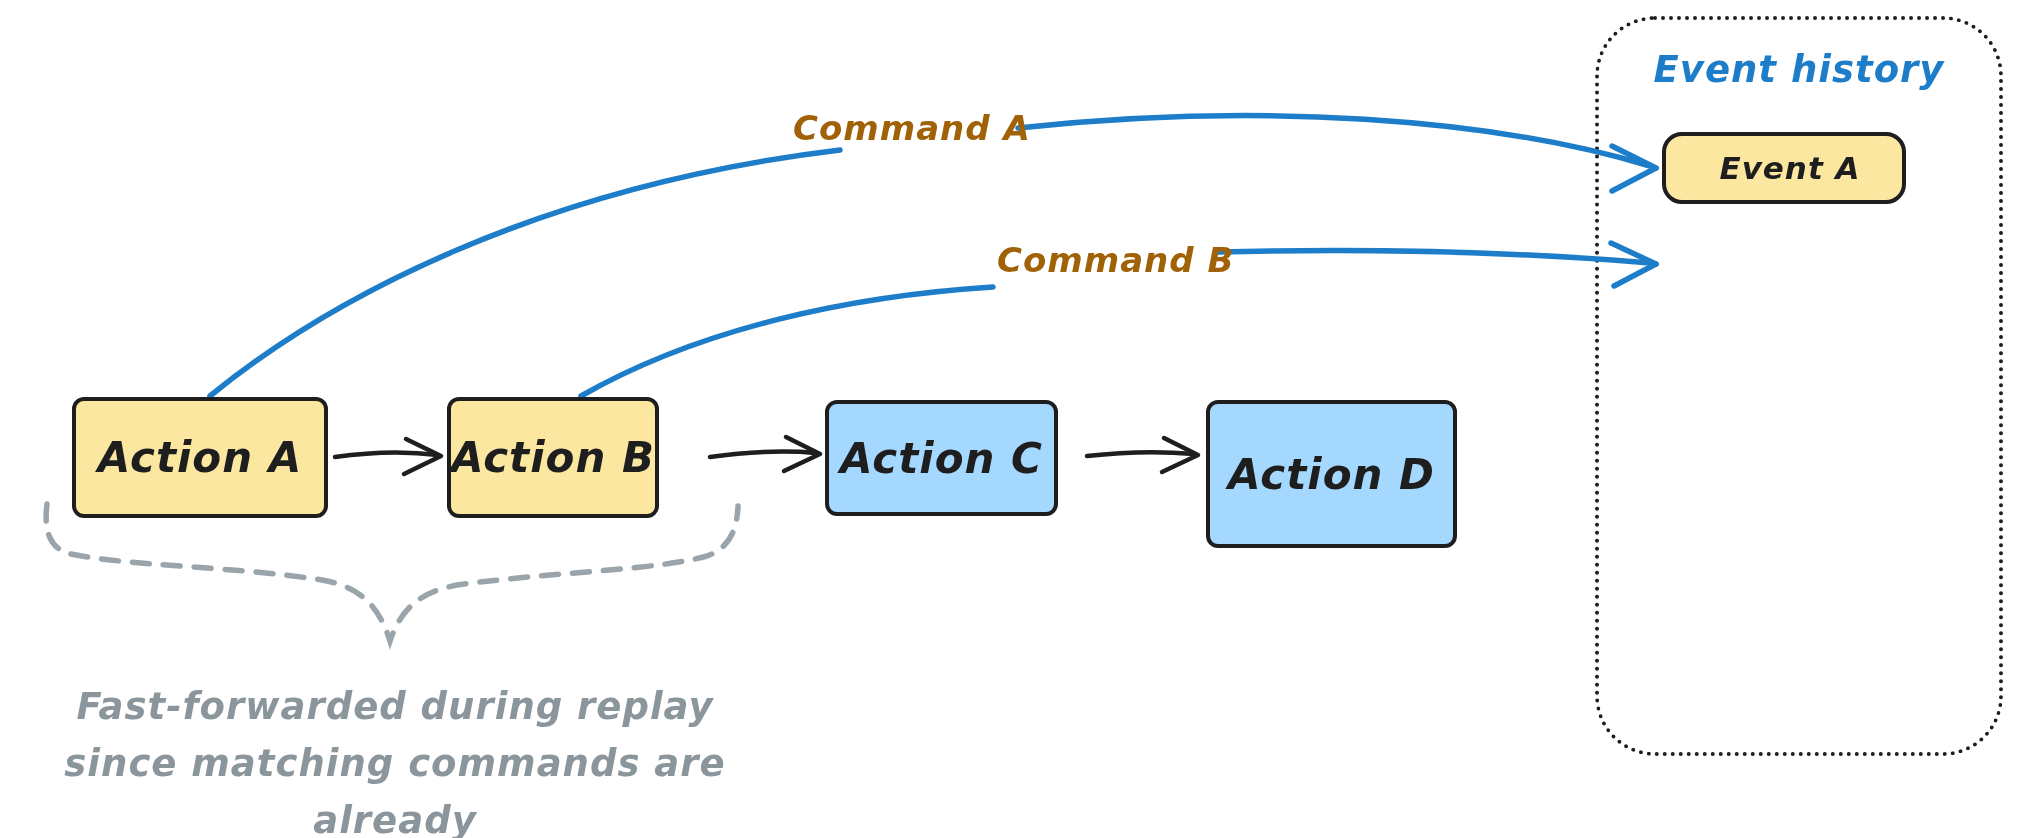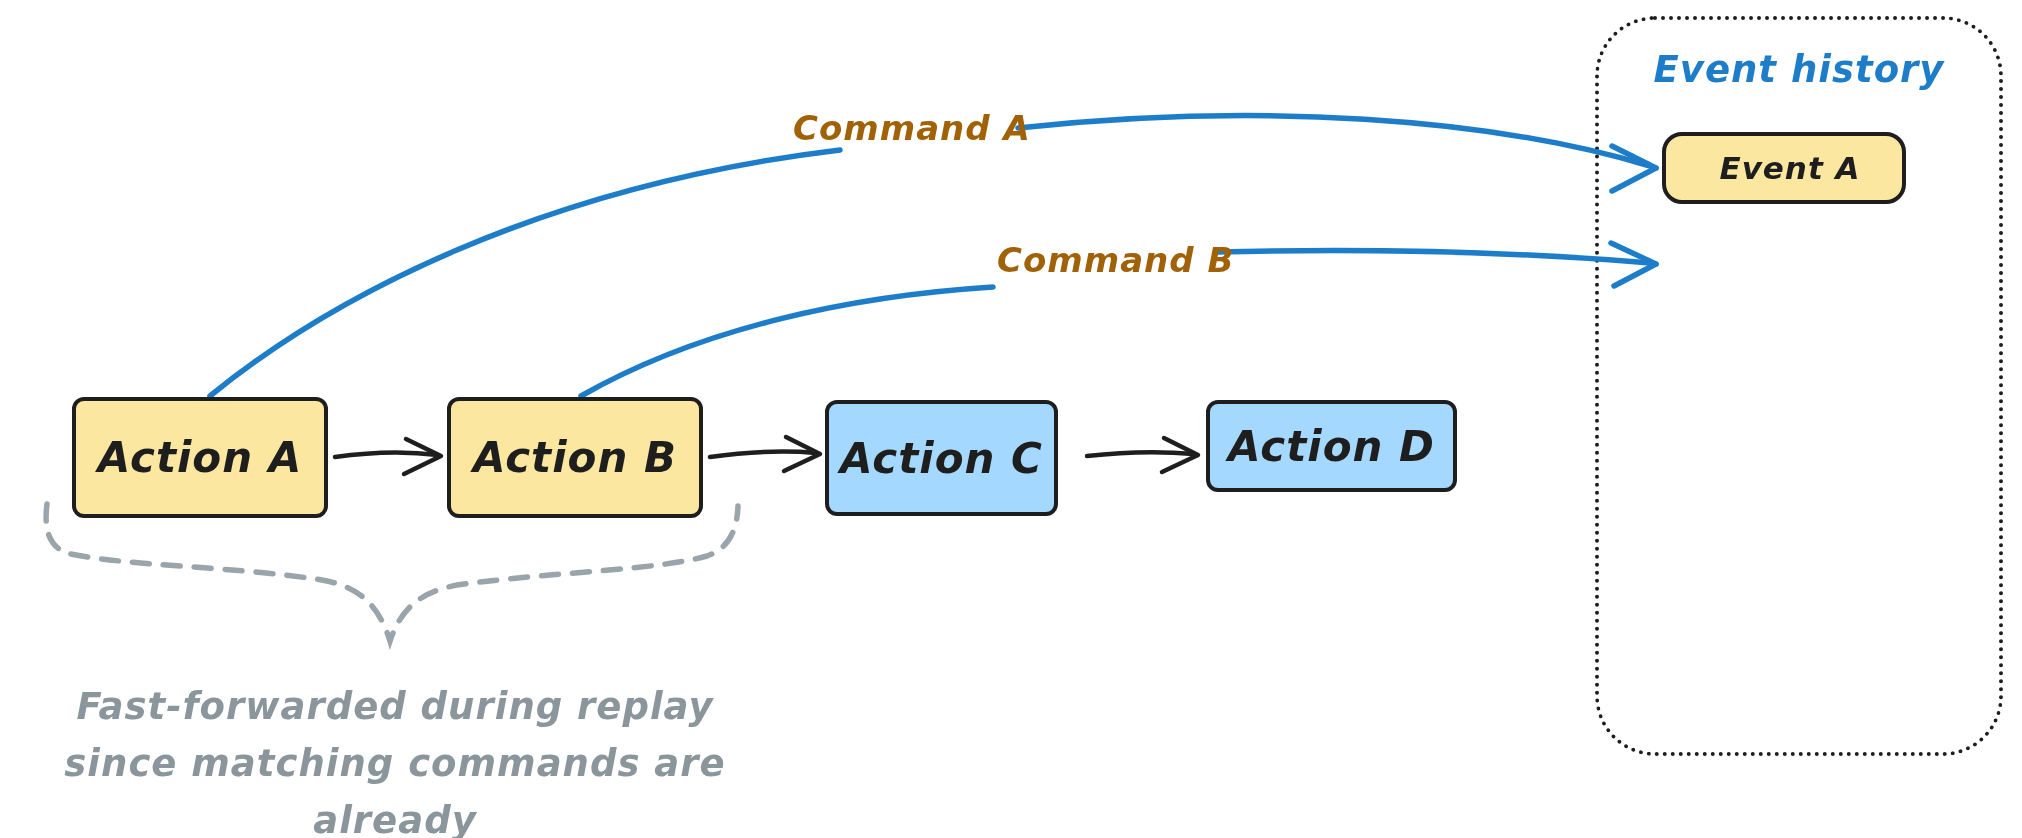--- a/index.html
+++ b/index.html
@@ -130,27 +130,27 @@
              C 122 566, 232 566, 322 580
              C 356 586, 378 602, 390 641
              C 402 606, 422 592, 457 585
              C 560 571, 652 571, 707 556
              C 727 549, 737 533, 738 506" stroke="#9AA4AB" stroke-width="5.5" stroke-dasharray="17 14" stroke-linecap="round"></path>
   </svg>
 
   <div class="node yellow" style="left:72px;  top:397px; width:256px; height:121px;">
     <span>Action A</span>
   </div>
-  <div class="node yellow" style="left:447px; top:397px; width:256px; height:121px;">
+  <div class="node yellow" style="left:447px; top:397px; width:212px; height:121px;">
     <span>Action B</span>
   </div>
   <div class="node blue" style="left:825px; top:400px; width:233px; height:116px;">
     <span>Action C</span>
   </div>
-  <div class="node blue" style="left:1206px; top:400px; width:251px; height:92px;">
+  <div class="node blue" style="left:1206px; top:400px; width:251px; height:148px;">
     <span>Action D</span>
   </div>
 
   <div class="command-label" style="left:793px; top:108px;">
     <span>Command A</span>
   </div>
   <div class="command-label" style="left:997px; top:240px;">
     <span>Command B</span>
   </div>
 

